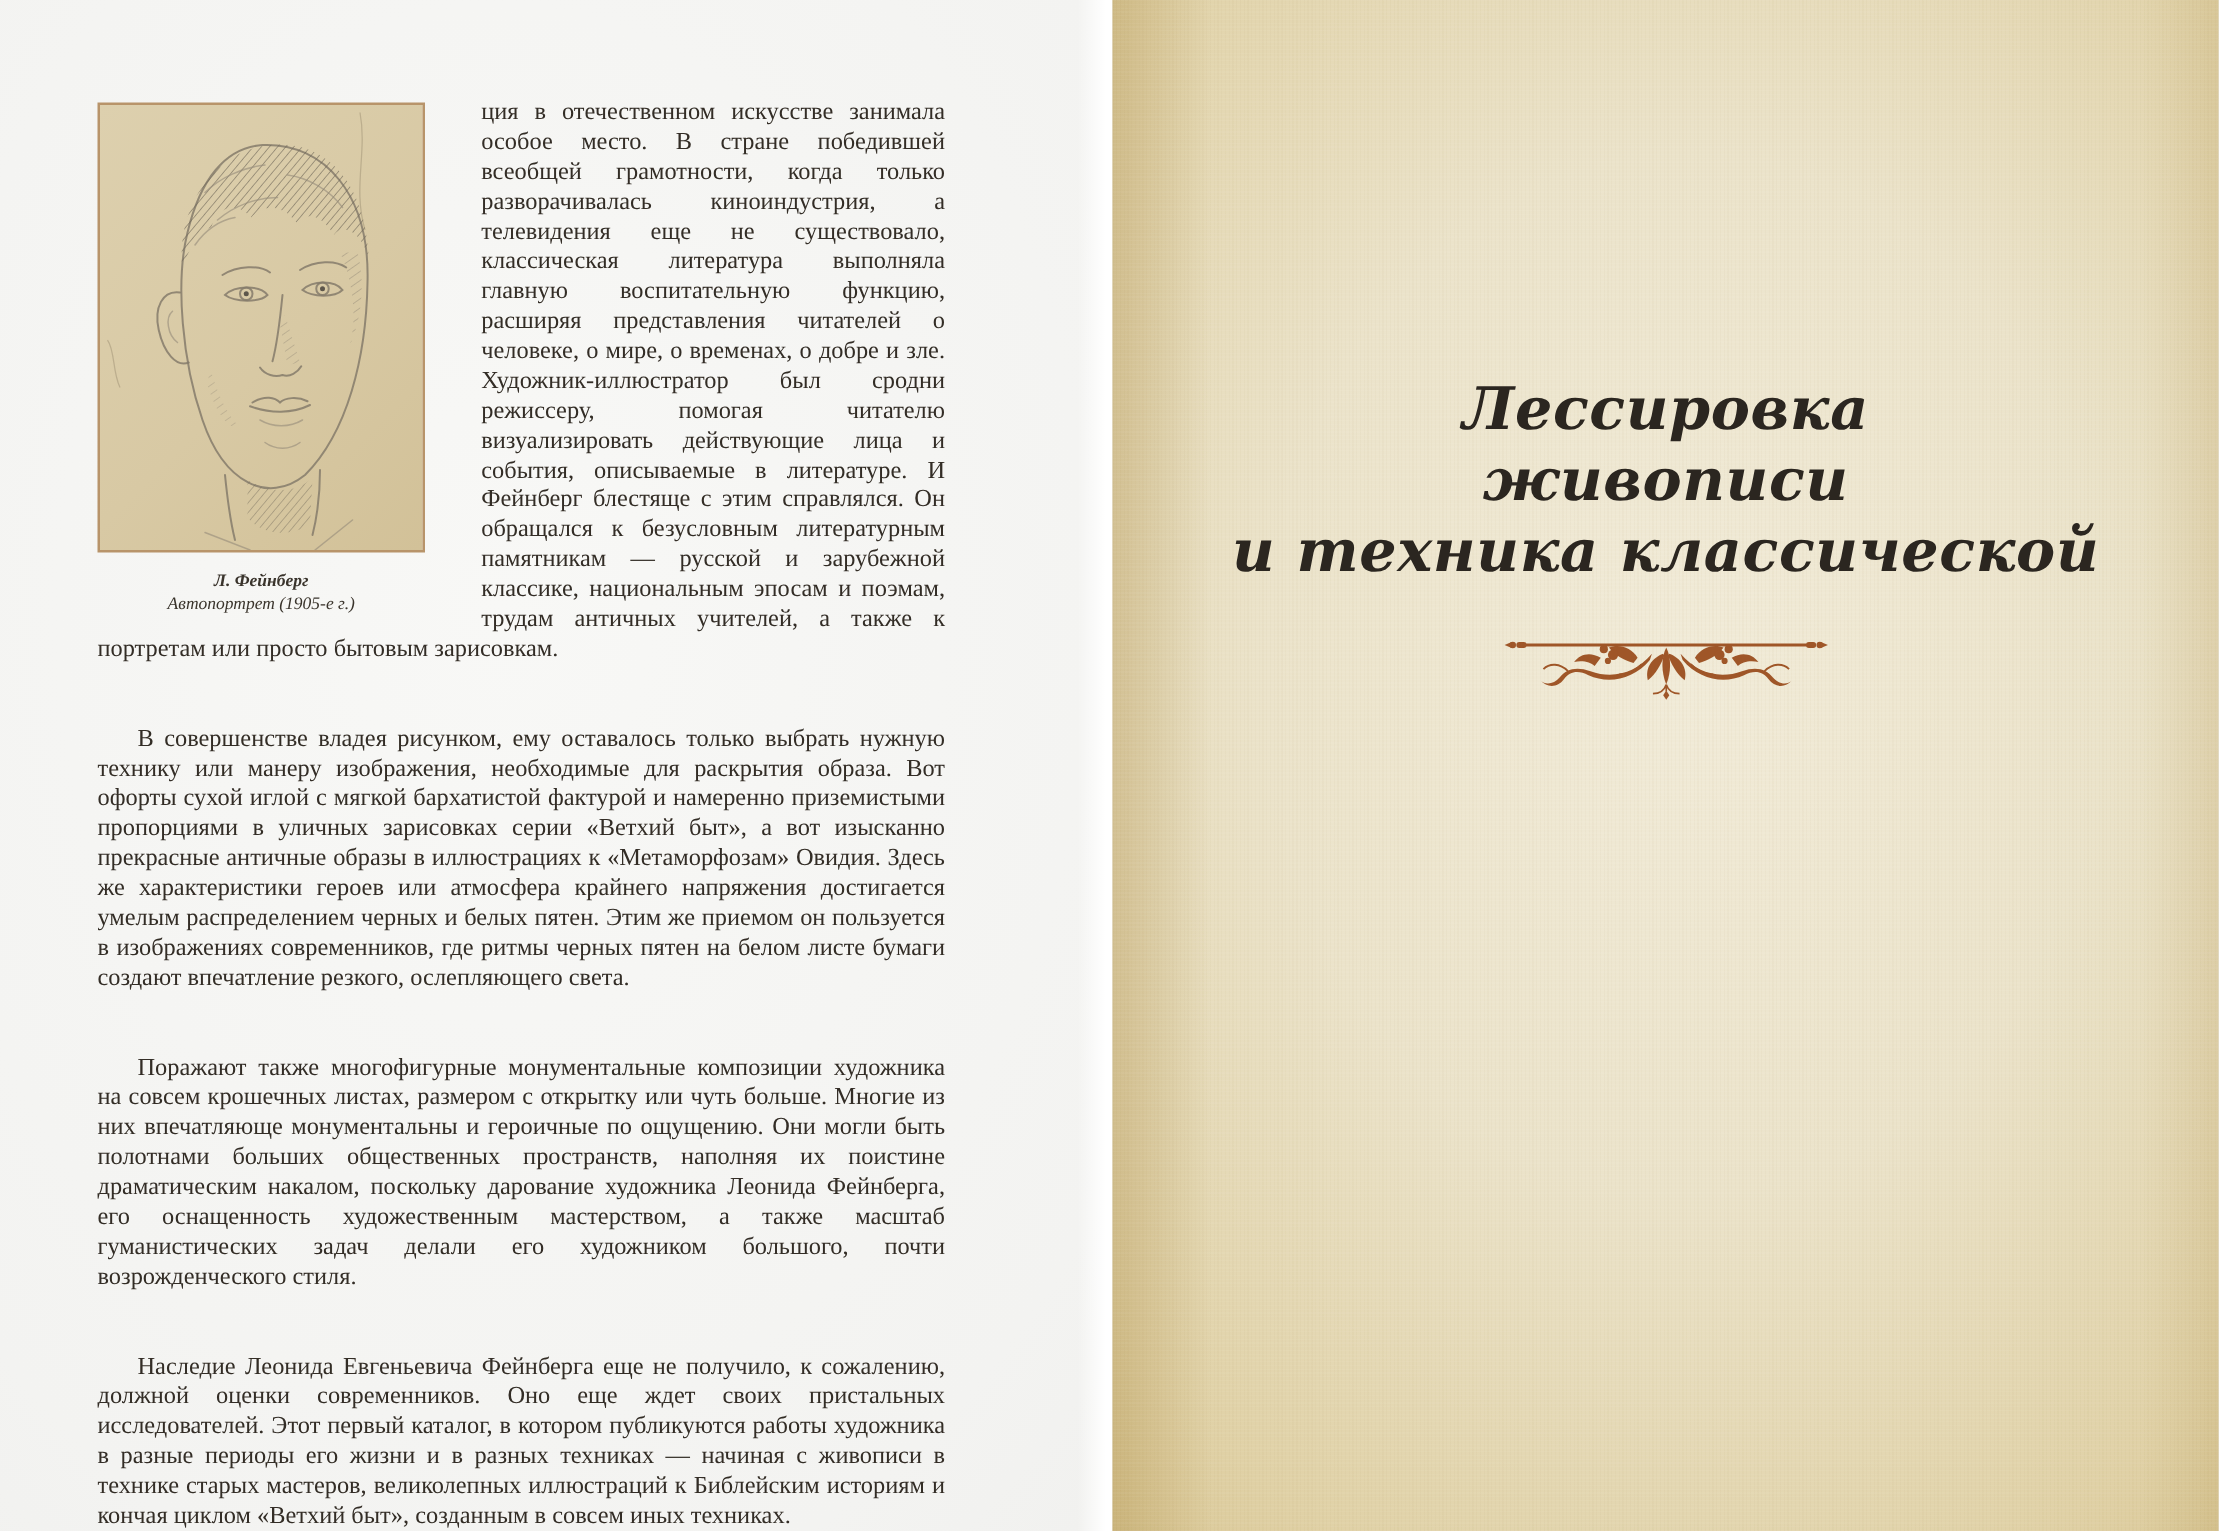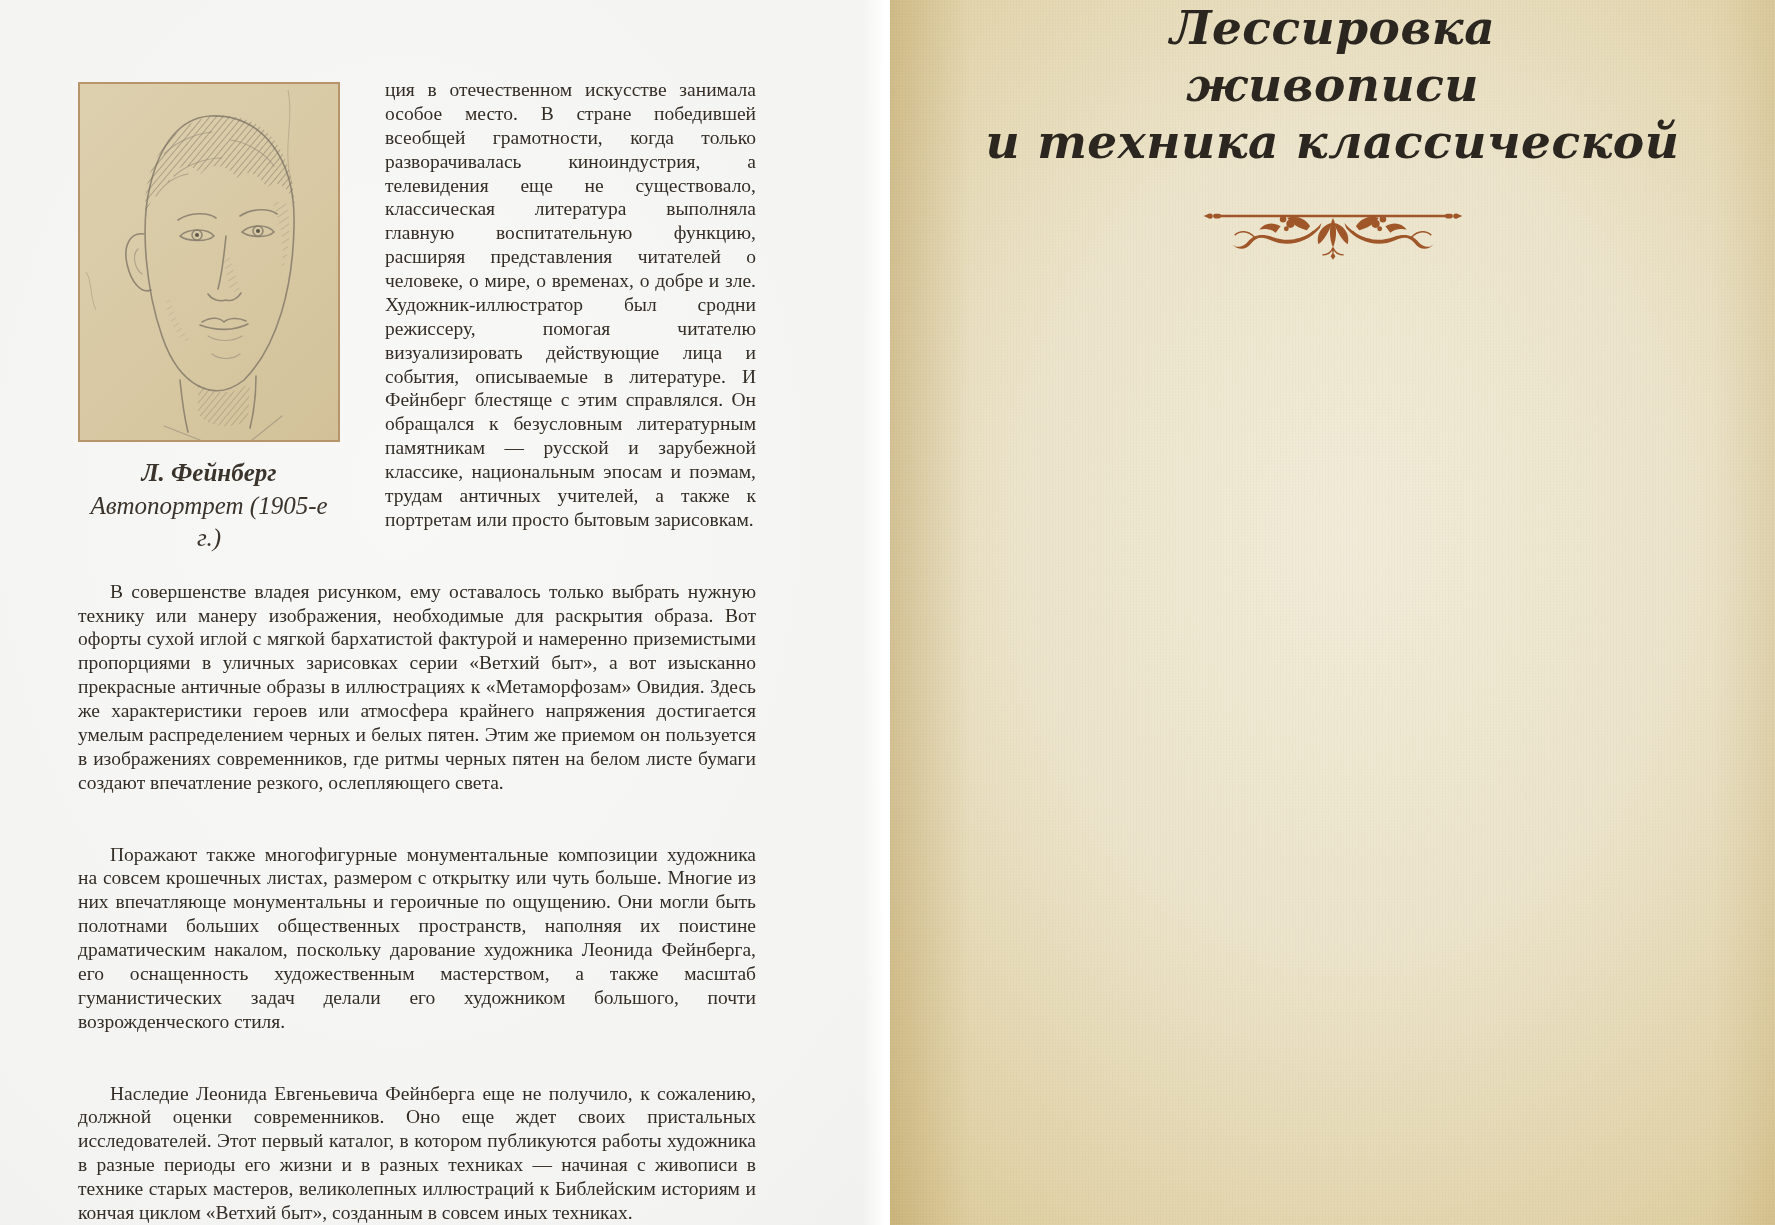--- a/index.html
+++ b/index.html
@@ -27,21 +27,21 @@
   figure.portrait{
     float:left;width:262px;margin:4px 45px 12px 0;padding:0;
   }
   .sketch-frame{
     width:258px;height:356px;border:2px solid #b8946a;
     background:linear-gradient(135deg,#ddd0ae 0%,#d8c9a4 55%,#d2c198 100%);
   }
   .sketch-frame svg{display:block;width:258px;height:356px;}
   figcaption{
     margin-top:15px;text-align:center;font-style:italic;
-    font-size:25px;line-height:1.3;color:#3a342c;
+    font-size:14px;line-height:1.3;color:#3a342c;
   }
   .cap-name{font-weight:bold;display:block;}
   .cap-detail{display:block;}
   article p{
     margin:0;text-align:justify;text-align-last:left;
   }
   article p.indent{text-indent:32px;margin-top:48px;}
   .signature{
     margin:10px 0 0 0;text-align:right;font-style:italic;color:#3a342c;
   }
@@ -54,21 +54,21 @@
       linear-gradient(270deg, rgba(168,136,64,.16) 0%, rgba(168,136,64,0) 7%),
       radial-gradient(95% 85% at 52% 44%, #f1ebd8 0%, #ebe3ca 40%, #e0d1a6 74%, #d2bc82 100%);
   }
   .page-right::before{
     content:"";position:absolute;inset:0;pointer-events:none;opacity:.8;
     background-image:
       repeating-linear-gradient(0deg, rgba(255,255,255,.05) 0 1px, rgba(0,0,0,0) 1px 3px),
       repeating-linear-gradient(90deg, rgba(139,108,44,.045) 0 1px, rgba(0,0,0,0) 1px 3px);
   }
   .chapter{
-    position:relative;text-align:center;
+    position:relative;padding-top:300px;text-align:center;
   }
   h1.chapter-title{
     margin:0;font-style:italic;font-weight:bold;
     font-family:"DejaVu Serif","Liberation Serif",serif;
     font-size:47px;line-height:1.21;color:#2b2620;letter-spacing:.5px;
   }
   h1.chapter-title span{display:block;}
   .ornament{
     display:block;margin:32px auto 0 auto;width:262px;height:58px;
   }

